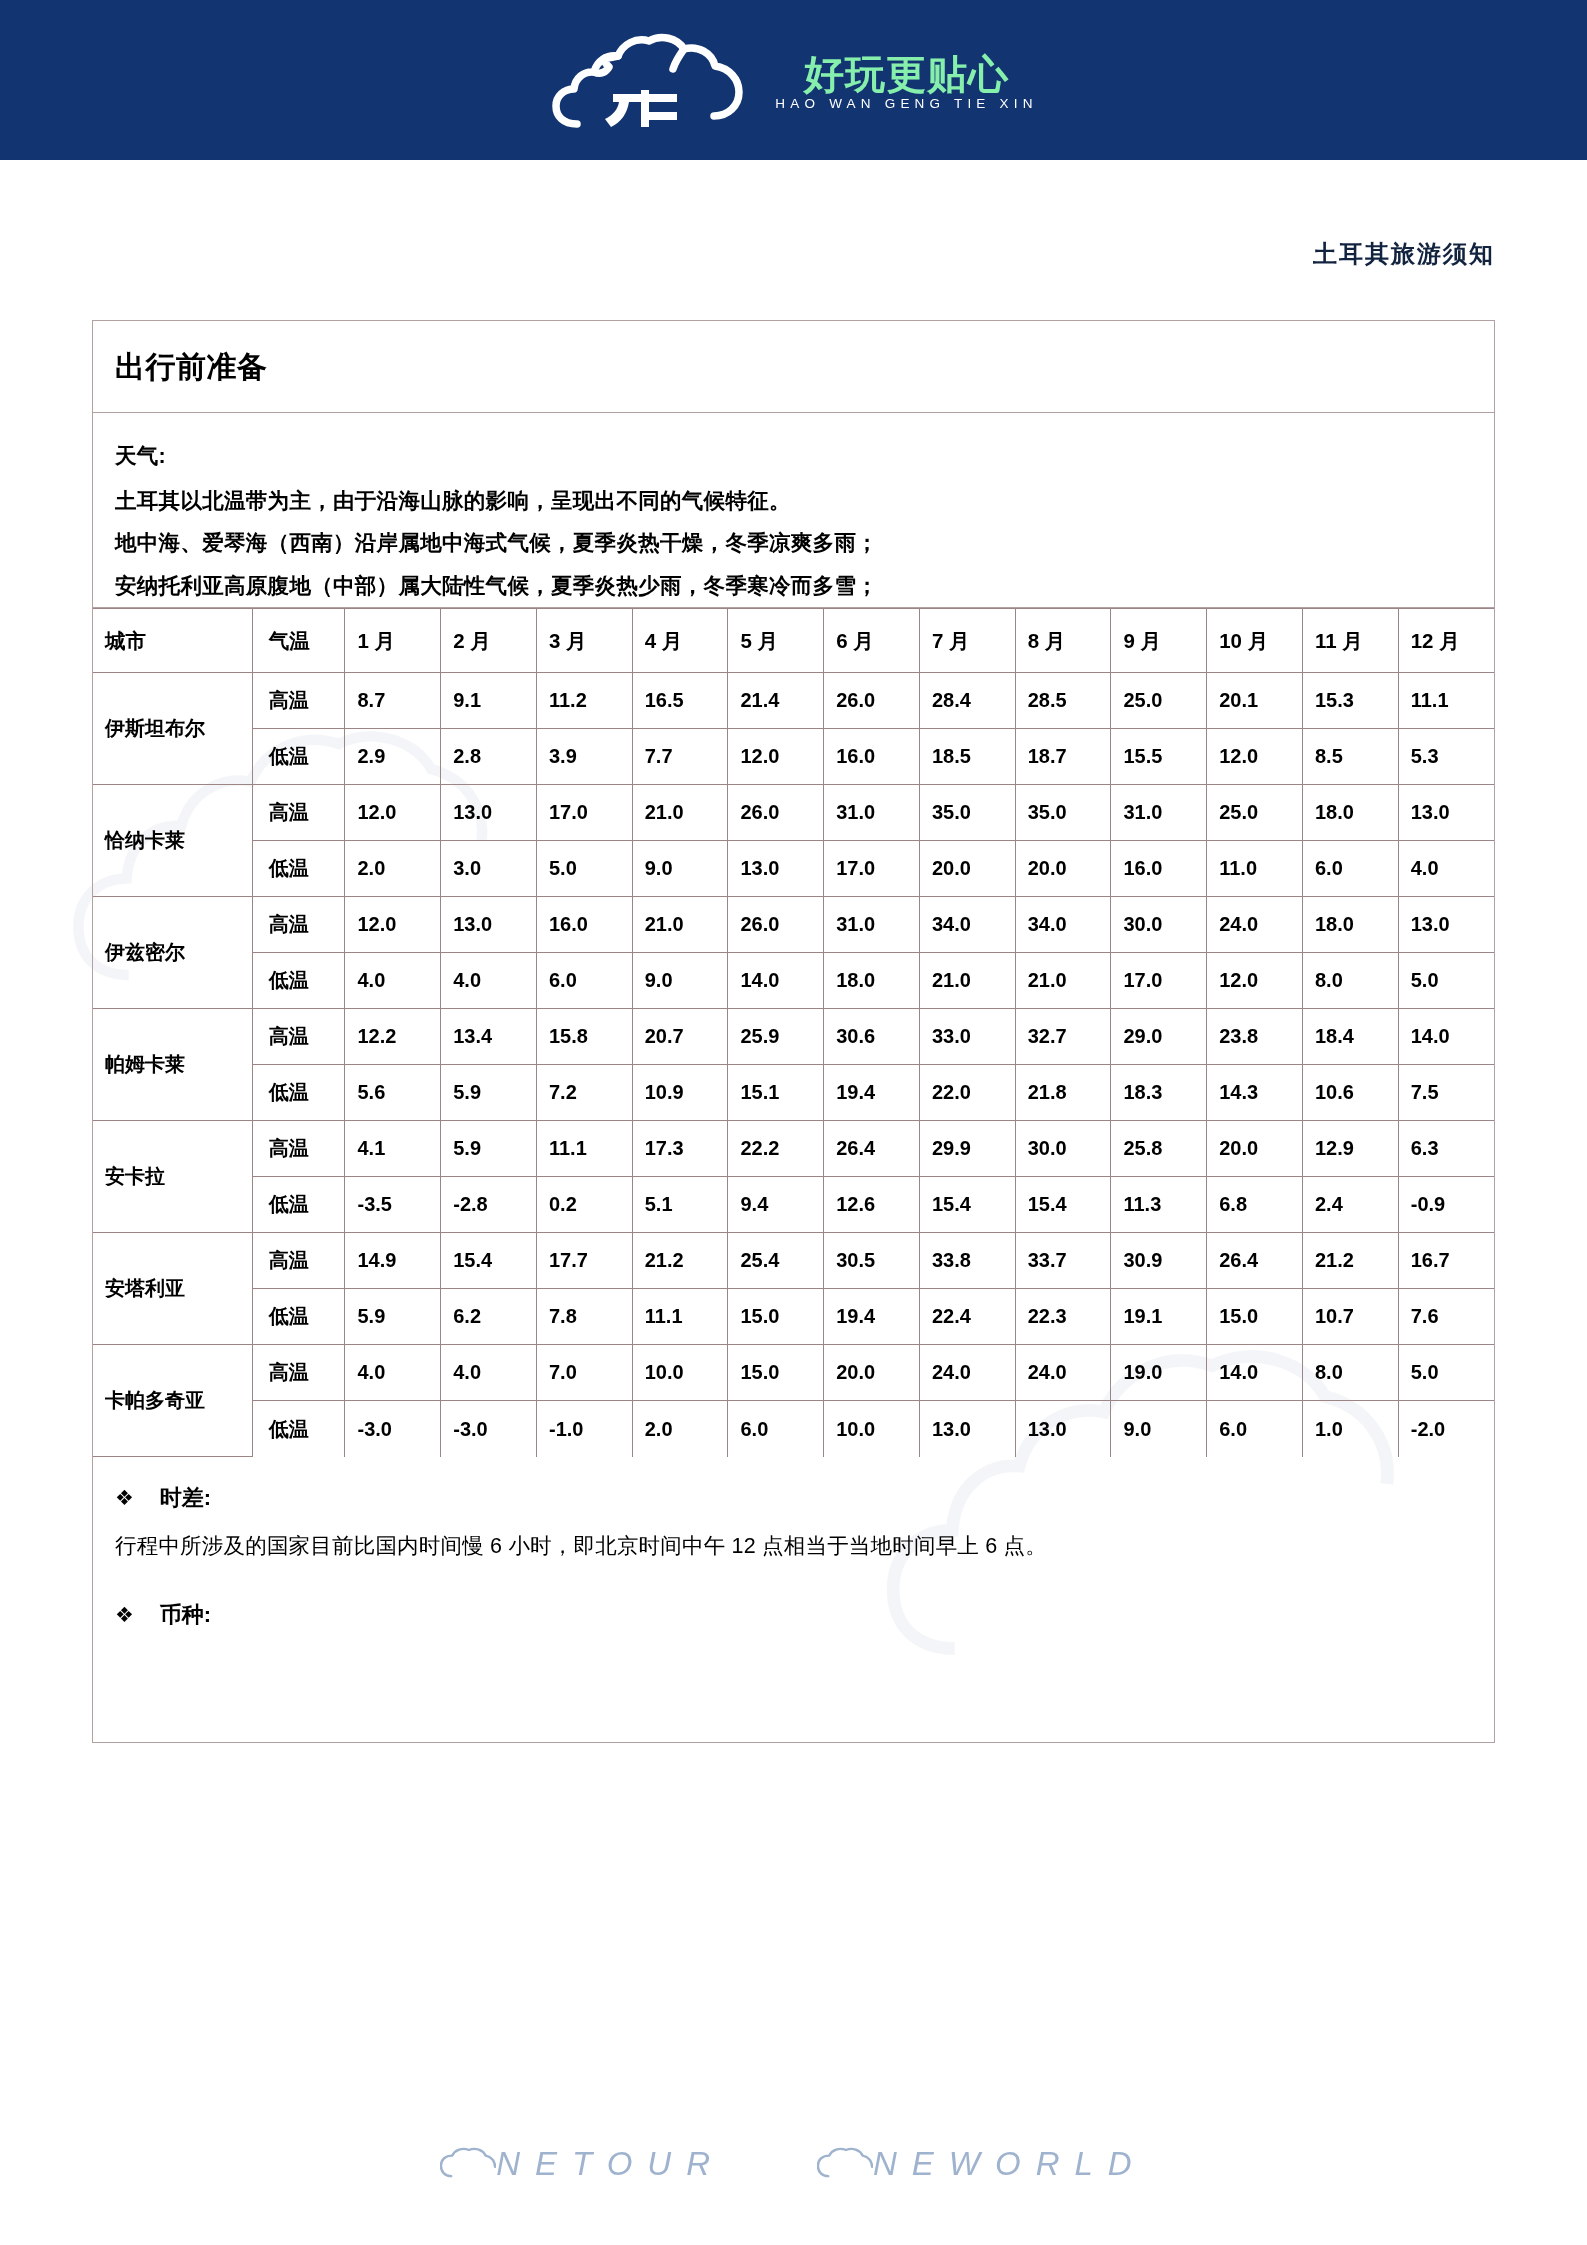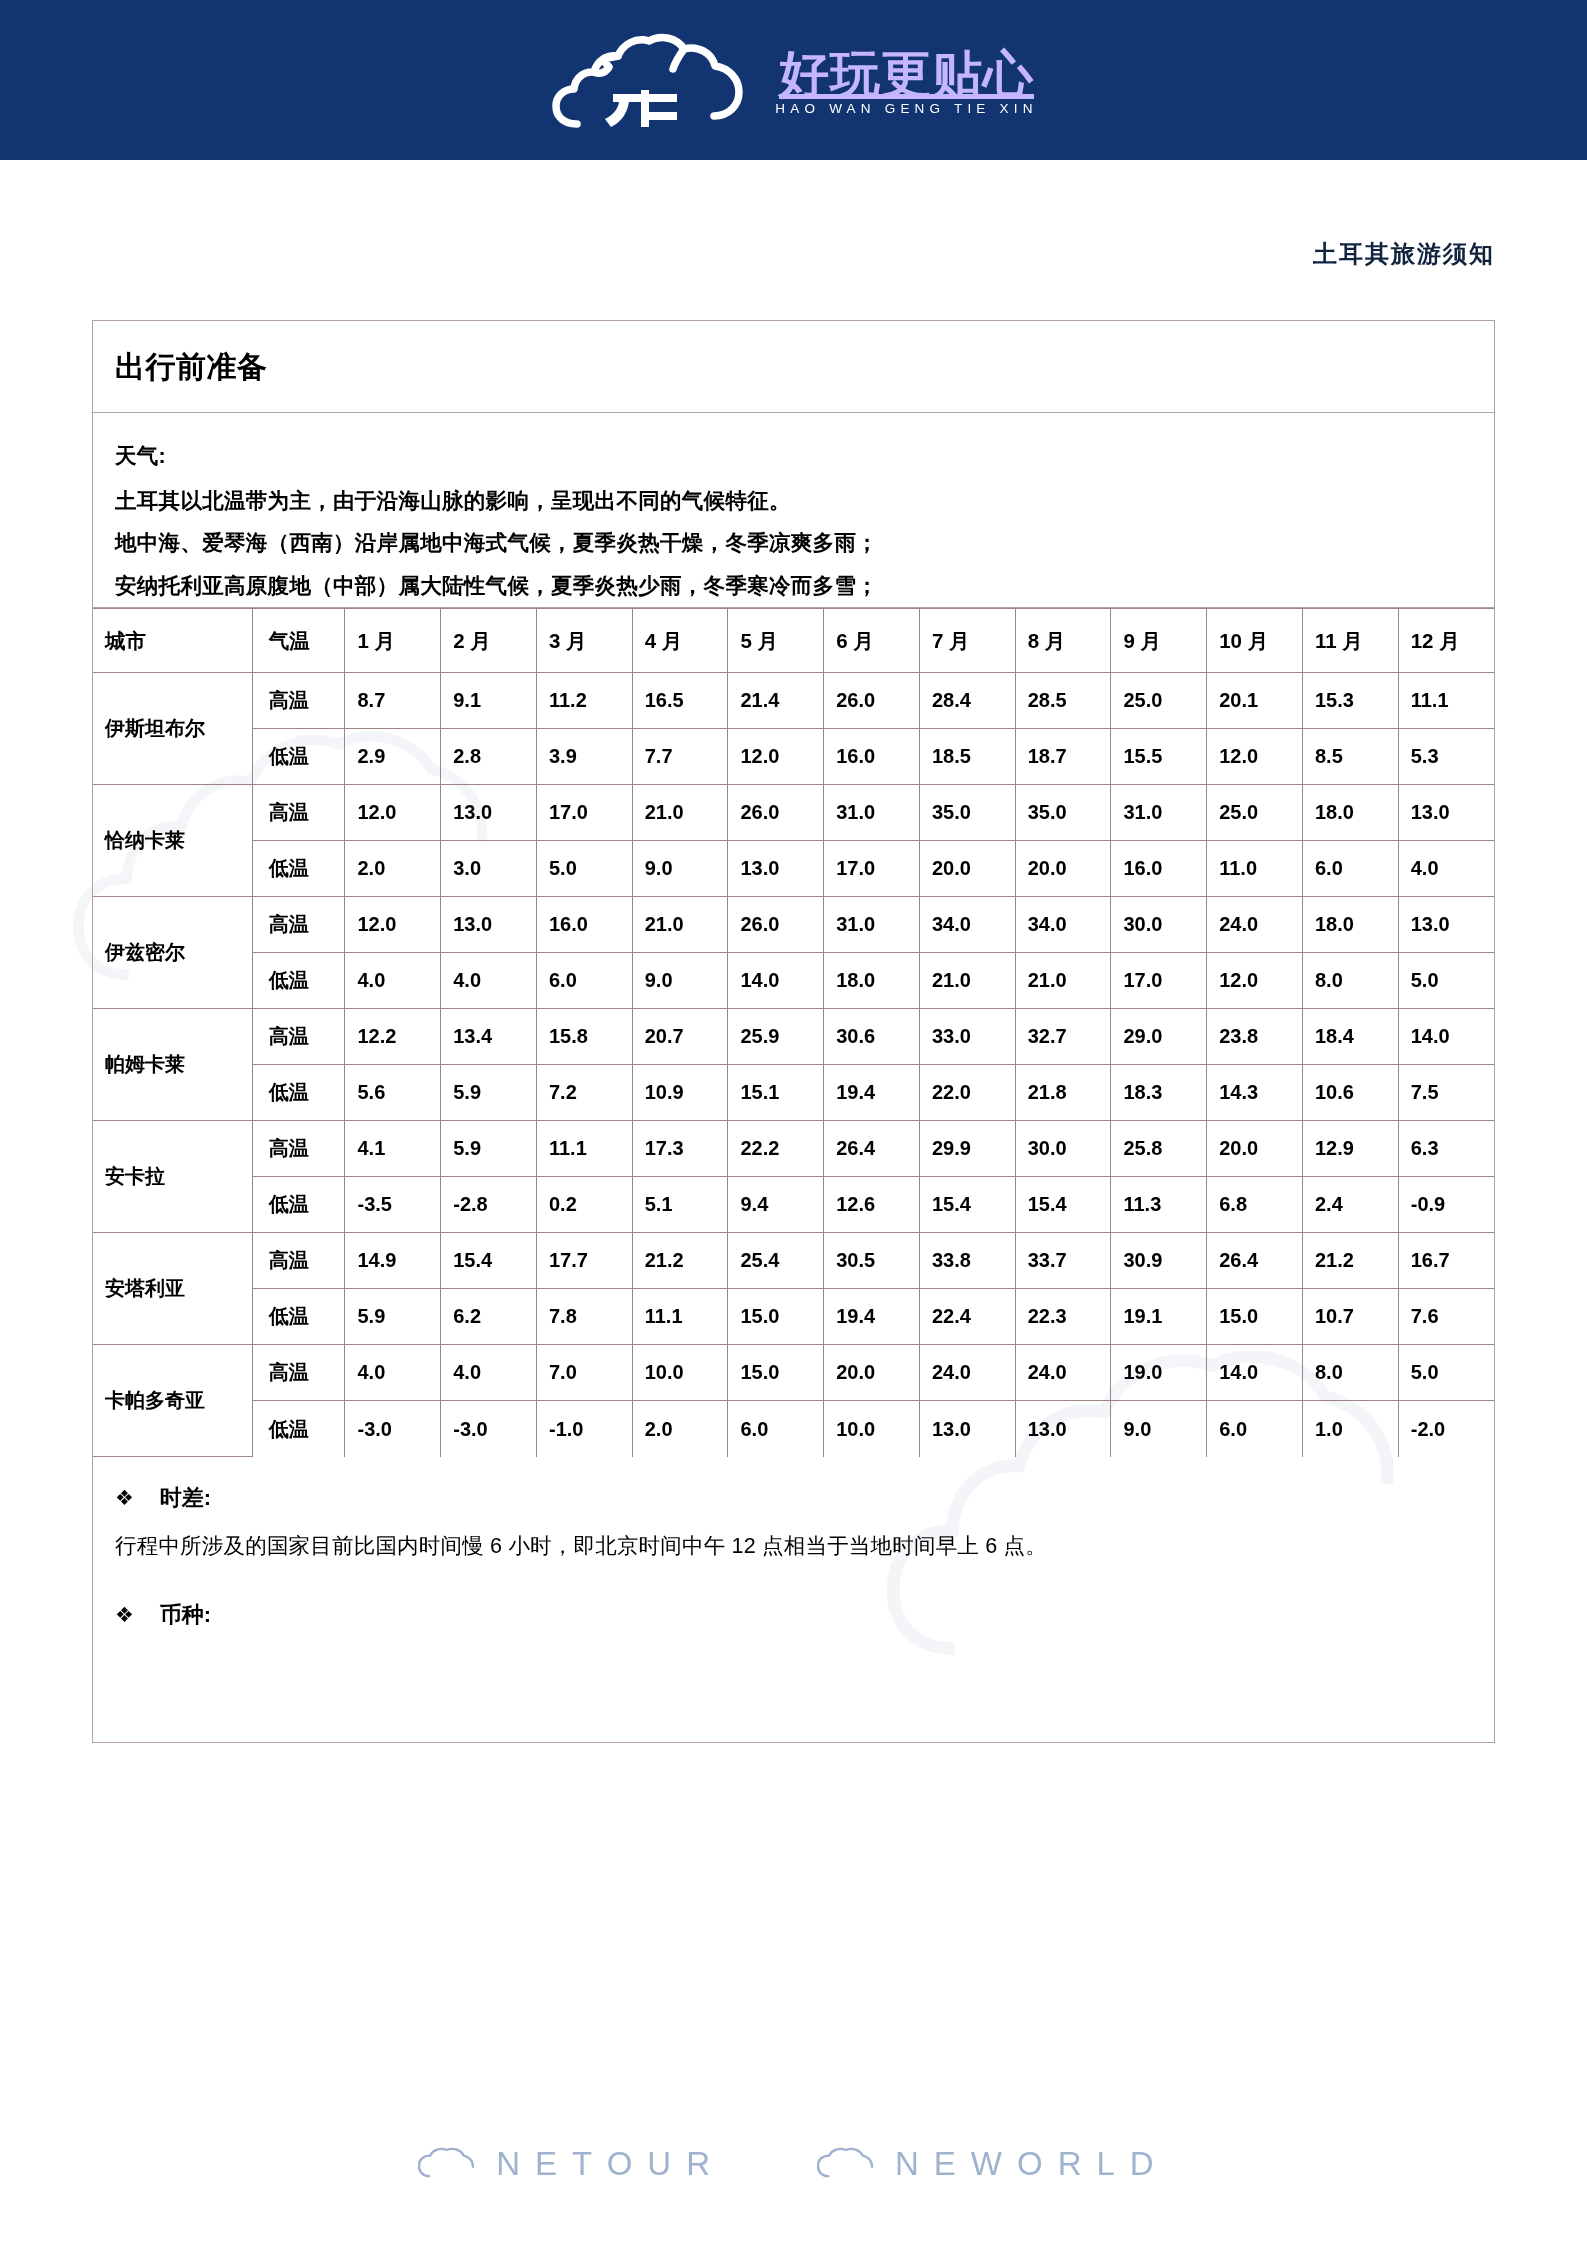--- a/index.html
+++ b/index.html
@@ -45,27 +45,26 @@
 
   .logo-right {
     display: flex;
     flex-direction: column;
     align-items: center;
     justify-content: center;
     margin-top: 4px;
   }
 
   .logo-tagline-cn {
-    color: #c4b5fd;
-    font-size: 50px;
+    color: #86efac;
+    font-size: 40px;
     font-weight: bold;
     letter-spacing: 1px;
     line-height: 1.05;
     white-space: nowrap;
-    text-decoration: underline;
   }
 
   .logo-tagline-py {
     color: #ffffff;
     font-size: 13.5px;
     letter-spacing: 5.2px;
     margin-top: 1px;
     white-space: nowrap;
     font-weight: normal;
   }
@@ -231,21 +230,21 @@
     display: flex;
     align-items: center;
     justify-content: center;
     gap: 92px;
     z-index: 3;
   }
 
   .footer-item {
     display: flex;
     align-items: center;
-    gap: 22px;
+    font-style: italic;
   }
 
   .footer-text {
     color: #9fb3cf;
     font-size: 33px;
     letter-spacing: 15px;
     font-weight: normal;
     white-space: nowrap;
   }
 

